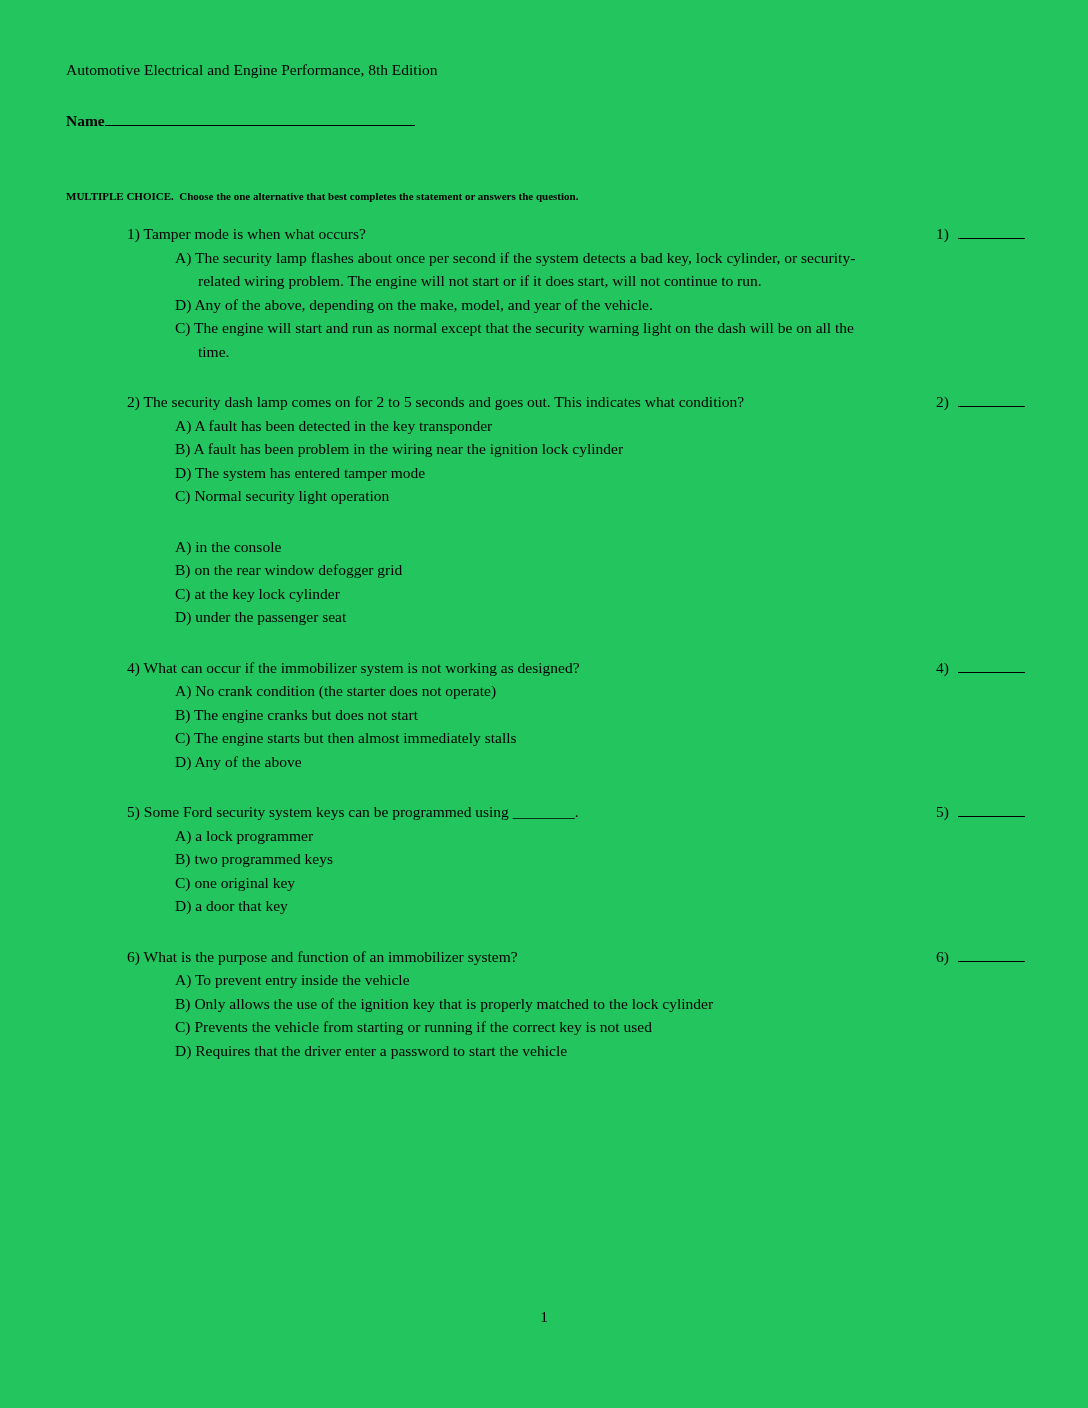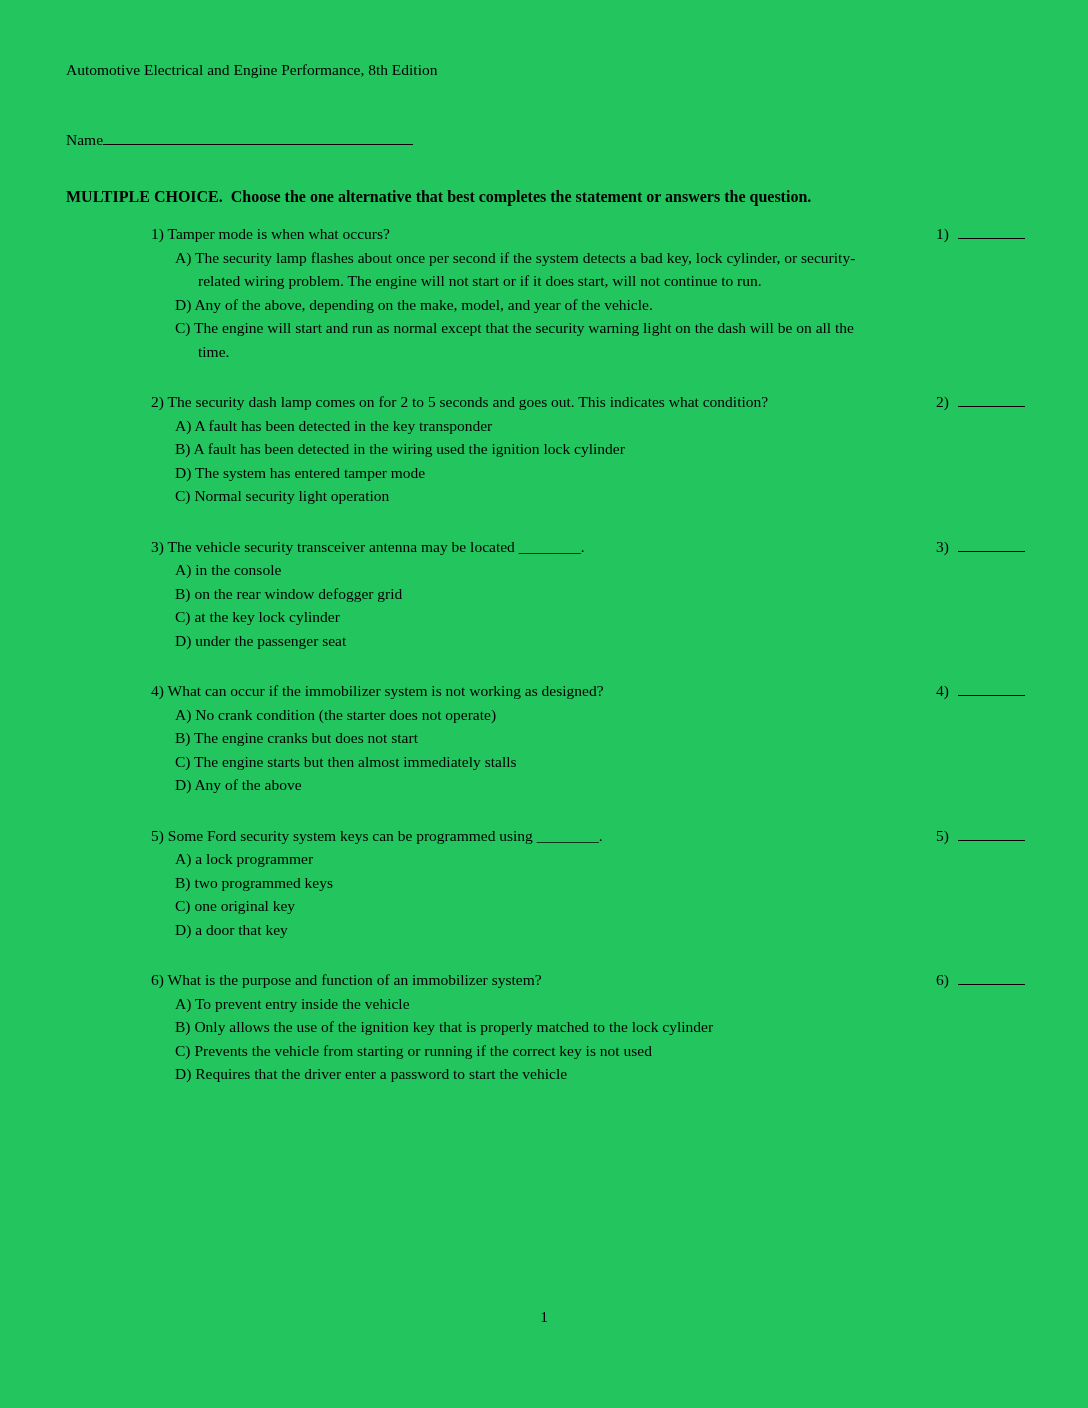--- a/index.html
+++ b/index.html
@@ -16,49 +16,50 @@
     overflow: hidden;
   }
   .doc-header {
     position: absolute;
     top: 59px;
     left: 66px;
     line-height: 21px;
   }
   .name-row {
     position: absolute;
-    top: 128px;
+    top: 109px;
     left: 66px;
     line-height: 21px;
+    font-weight: bold;
   }
   .name-blank {
     display: inline-block;
     width: 310px;
     height: 17px;
     border-bottom: 1.6px solid #000;
     vertical-align: baseline;
   }
   .instructions {
     position: absolute;
     top: 185px;
     left: 66px;
     width: 960px;
     font-weight: bold;
-    font-size: 16px;
+    font-size: 11px;
     line-height: 23px;
     white-space: pre-wrap;
   }
   .question-list {
     position: absolute;
     top: 222px;
     left: 127px;
     width: 898px;
   }
   .question { margin-bottom: 27px; }
-  .q-row { display: flex; align-items: flex-start; margin-left: 24px; }
+  .q-row { display: flex; align-items: flex-start; }
   .q-stem {
     width: 783px;
     padding-left: 19px;
     text-indent: -19px;
   }
   .q-answer {
     margin-left: auto;
     white-space: nowrap;
   }
   .ans-blank {
@@ -116,33 +117,29 @@
   </div>
 
   <div class="question">
     <div class="q-row">
       <div class="q-stem"><span>2)</span> <span>The security dash lamp comes on for 2 to 5 seconds and goes out. This indicates what condition?</span></div>
       <div class="q-answer"><span>2)</span><span class="ans-blank"></span></div>
     </div>
     <div class="options">
   <div class="option"><span>A)</span> <span>A fault has been detected in the key transponder</span></div>
 
-  <div class="option"><span>B)</span> <span>A fault has been detected in the wiring used the ignition lock cylinder</span></div>
+  <div class="option"><span>B)</span> <span>A fault has been problem in the wiring near the ignition lock cylinder</span></div>
 
   <div class="option"><span>D)</span> <span>The system has entered tamper mode</span></div>
 
   <div class="option"><span>C)</span> <span>Normal security light operation</span></div>
 </div>
   </div>
 
   <div class="question">
-    <div class="q-row">
-      <div class="q-stem"><span>3)</span> <span>The vehicle security transceiver antenna may be located ________.</span></div>
-      <div class="q-answer"><span>3)</span><span class="ans-blank"></span></div>
-    </div>
     <div class="options">
   <div class="option"><span>A)</span> <span>in the console</span></div>
 
   <div class="option"><span>B)</span> <span>on the rear window defogger grid</span></div>
 
   <div class="option"><span>C)</span> <span>at the key lock cylinder</span></div>
 
   <div class="option"><span>D)</span> <span>under the passenger seat</span></div>
 </div>
   </div>

